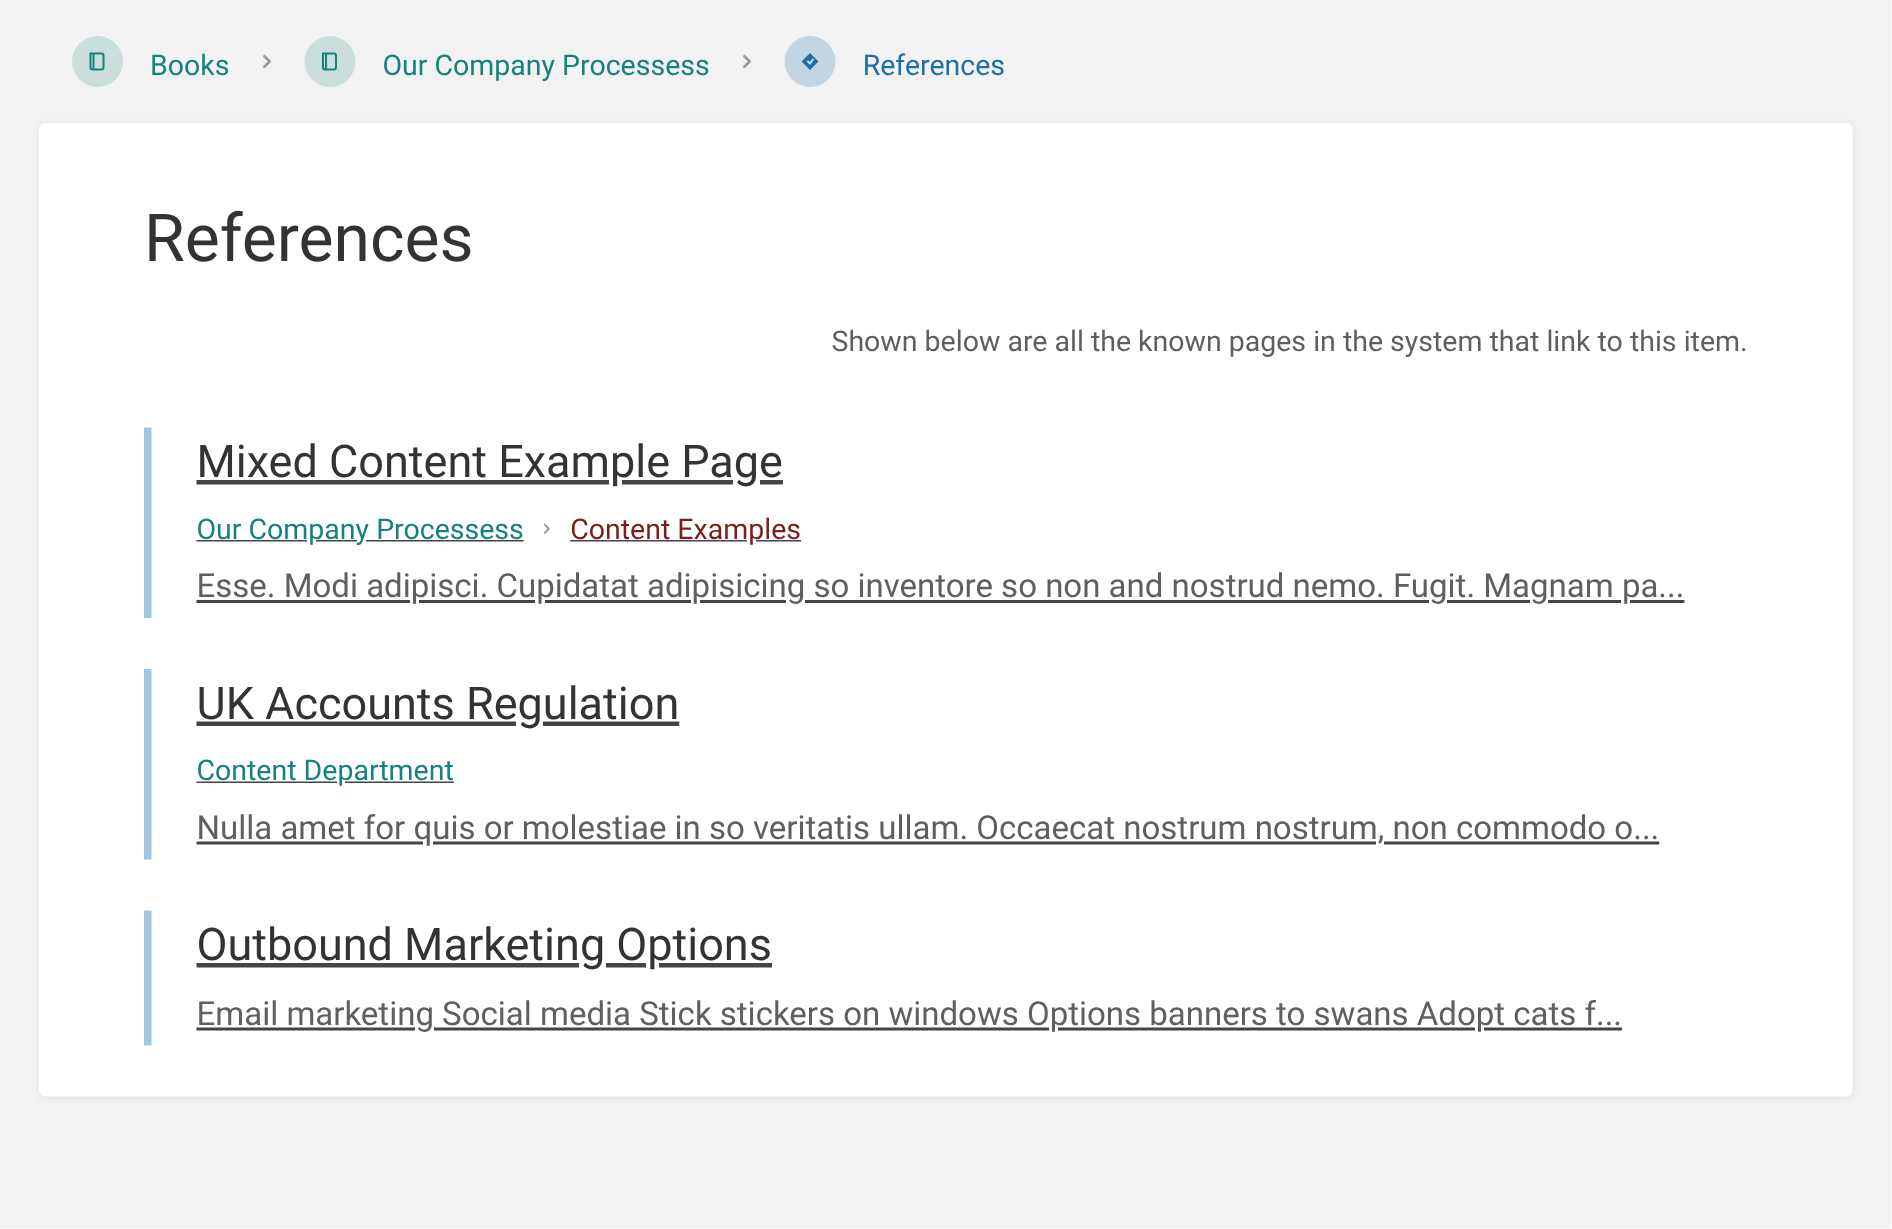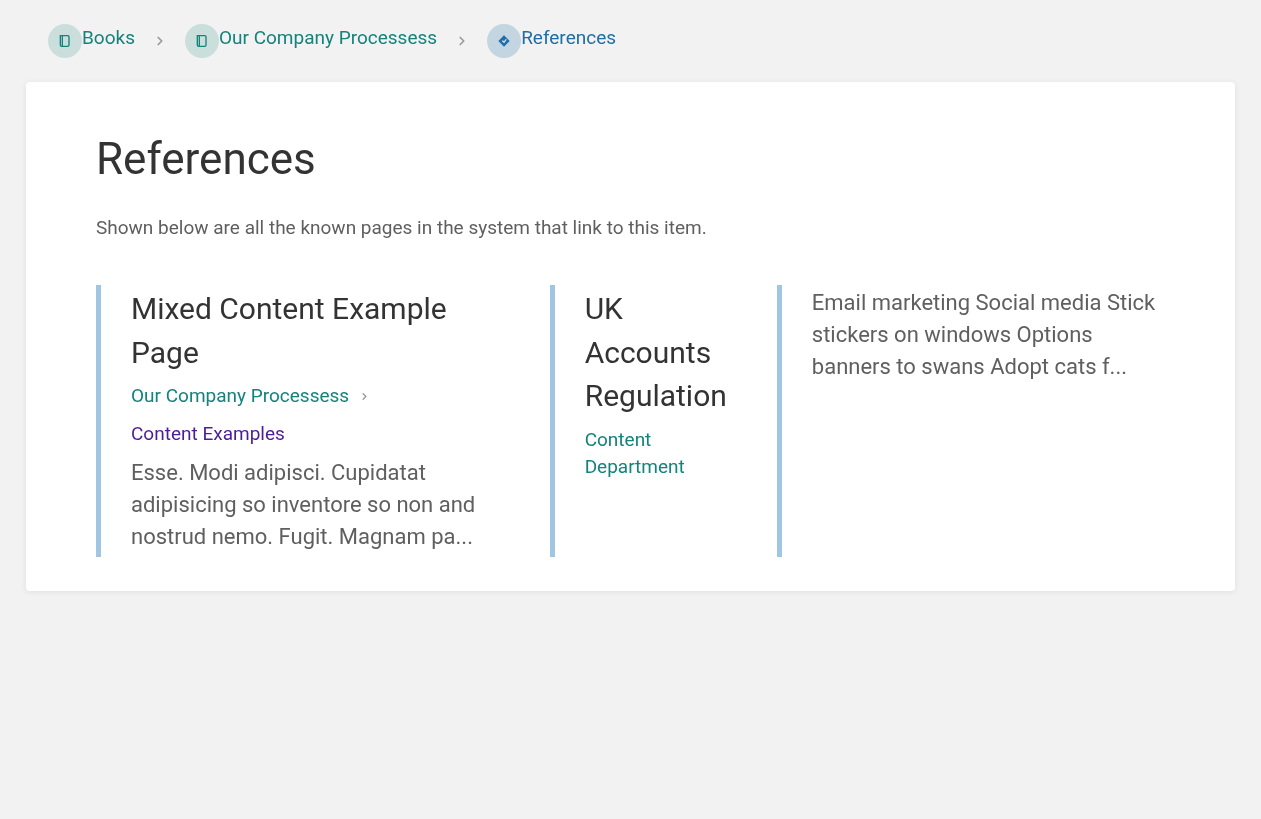--- a/index.html
+++ b/index.html
@@ -14,21 +14,22 @@
   .page { padding: 0 26px 26px 26px; }
   .breadcrumbs {
     display: flex;
     align-items: center;
     gap: 18px;
     padding: 24px 22px;
     flex-wrap: wrap;
   }
   .crumb {
     display: inline-flex;
-    align-items: flex-start;
+    align-items: flex-end;
+    gap: 18px;
     text-decoration: none;
     font-size: 19px;
     cursor: pointer;
   }
   .crumb-books { color: #14837b; }
   .crumb-book  { color: #14837b; }
   .crumb-page  { color: #206ea7; }
   .crumb .icon-circle {
     width: 34px; height: 34px;
     border-radius: 50%;
@@ -57,43 +58,44 @@
   .page-title {
     font-size: 44px;
     font-weight: 400;
     color: #333;
     margin-bottom: 22px;
   }
   .page-intro {
     font-size: 19px;
     color: #5f5f5f;
     margin-bottom: 44px;
+    text-align: right;
   }
-  .ref-list { display: flex; flex-direction: row; gap: 50px; }
+  .ref-list { display: flex; flex-direction: column; gap: 34px; text-decoration: underline; }
   .ref-item {
     border-left: 5px solid #a0c6e2;
     padding: 2px 0 4px 30px;
     cursor: pointer;
   }
   .ref-title {
     font-size: 30px;
     font-weight: 400;
     color: #333;
     margin-bottom: 8px;
   }
   .ref-path {
     font-size: 19px;
     margin-bottom: 10px;
     display: flex;
     align-items: center;
     gap: 10px;
     flex-wrap: wrap;
   }
   .ref-path .book-part { color: #14837b; }
-  .ref-path .chapter-part { color: #4c1d95; }
+  .ref-path .chapter-part { color: #7f1d1d; }
   .ref-path .sep {
     color: #9b9b9b;
     display: inline-flex;
     align-items: center;
   }
   .ref-path .sep svg { width: 11px; height: 11px; stroke: #9b9b9b; }
   .ref-excerpt {
     font-size: 22px;
     color: #5f5f5f;
   }
@@ -165,22 +167,24 @@
           <span class="chapter-part">Content Examples</span>
         </div>
         <p class="ref-excerpt">Esse. Modi adipisci. Cupidatat adipisicing so inventore so non and nostrud nemo. Fugit. Magnam pa...</p>
       </article>
 
       <article class="ref-item">
         <h2 class="ref-title">UK Accounts Regulation</h2>
         <div class="ref-path">
           <span class="book-part">Content Department</span>
         </div>
+        <p class="ref-excerpt">Nulla amet for quis or molestiae in so veritatis ullam. Occaecat nostrum nostrum, non commodo o...</p>
       </article>
 
       <article class="ref-item">
+        <h2 class="ref-title">Outbound Marketing Options</h2>
         <p class="ref-excerpt">Email marketing Social media Stick stickers on windows Options banners to swans Adopt cats f...</p>
       </article>
 
     </div>
   </section>
 
 </div>
 
 </body></html>

